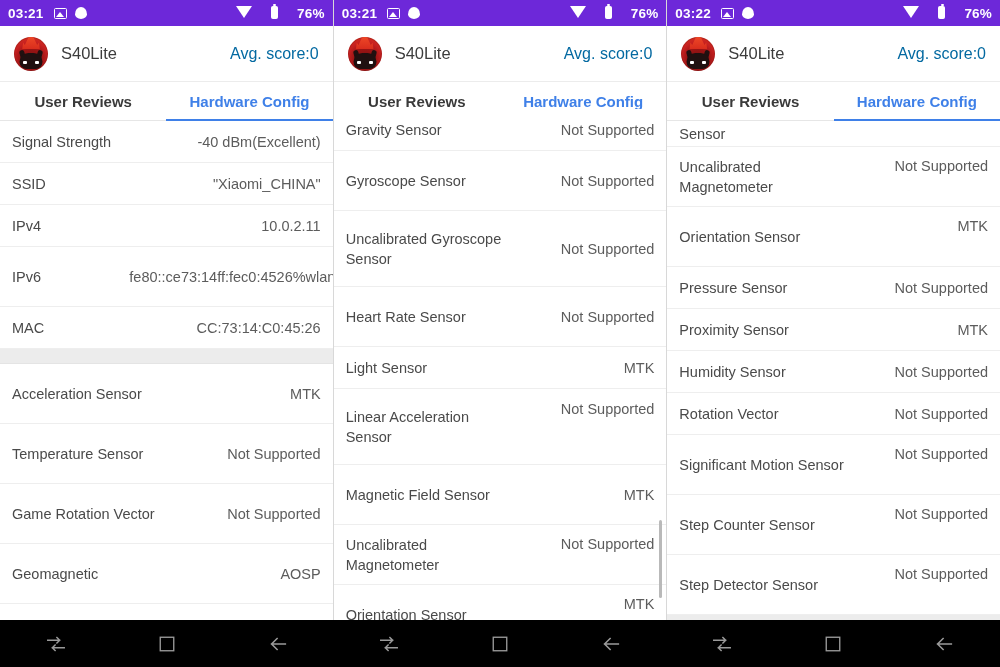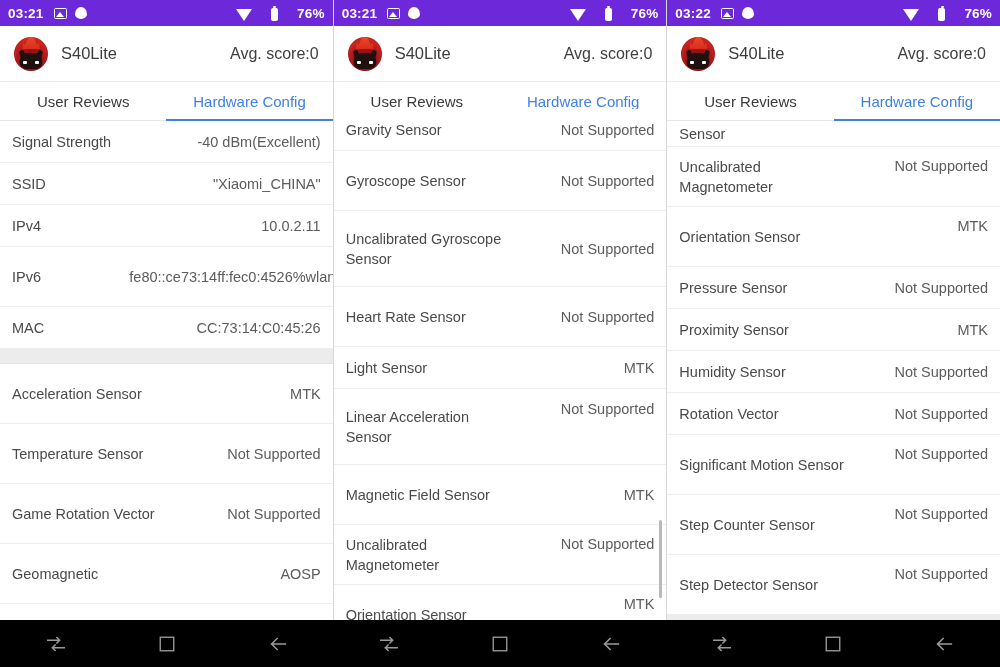--- a/index.html
+++ b/index.html
@@ -19,21 +19,21 @@
   
   .statusbar{
     height:26px;background:#6d28d9;color:#fff;
     display:flex;align-items:center;
     padding:0 8px;box-sizing:border-box;
     font-size:13.5px;font-weight:bold;letter-spacing:.2px;
   }
   .sb-time{margin-right:10px;}
   .sb-icons-left{display:flex;align-items:center;gap:8px;}
   .sb-spacer{flex:1;}
-  .sb-icons-right{display:flex;align-items:flex-end;gap:19px;}
+  .sb-icons-right{display:flex;align-items:flex-start;gap:19px;}
   .ic-image{
     width:13px;height:11px;border:1.6px solid #fff;border-radius:1.5px;
     position:relative;box-sizing:border-box;
   }
   .ic-image::after{
     content:"";position:absolute;left:1px;bottom:0.5px;
     width:0;height:0;border-left:4px solid transparent;border-right:4px solid transparent;
     border-bottom:5px solid #fff;
   }
   .ic-drop{
@@ -84,31 +84,31 @@
   .logo .ear-r{right:6px;transform:rotate(14deg);}
   .logo .eye-l,.logo .eye-r{
     position:absolute;bottom:7px;width:4px;height:3px;background:#fff;border-radius:1px;
   }
   .logo .eye-l{left:9px;}
   .logo .eye-r{right:9px;}
   .app-title{
     margin-left:13px;font-size:16.5px;color:#3c3c3c;
   }
   .app-score{
-    margin-left:auto;font-size:16px;color:#404040;
+    margin-left:auto;font-size:16px;color:#0369a1;
   }
 
   
   .tabs{
     height:38px;background:#fff;display:flex;
     border-bottom:1px solid #e6e6e6;position:relative;
   }
   .tab{
     flex:1;display:flex;align-items:center;justify-content:center;
-    font-size:15px;font-weight:normal;color:#3a3a3a;
+    font-size:15px;font-weight:bold;color:#3a3a3a;
     position:relative;box-sizing:border-box;
   }
   .tab.active{color:#3f80e8;}
   .tab.active::after{
     content:"";position:absolute;left:0;right:0;bottom:-1px;height:2.5px;background:#3f80e8;
   }
 
   
   .list{position:relative;background:#fff;}
   .row{

